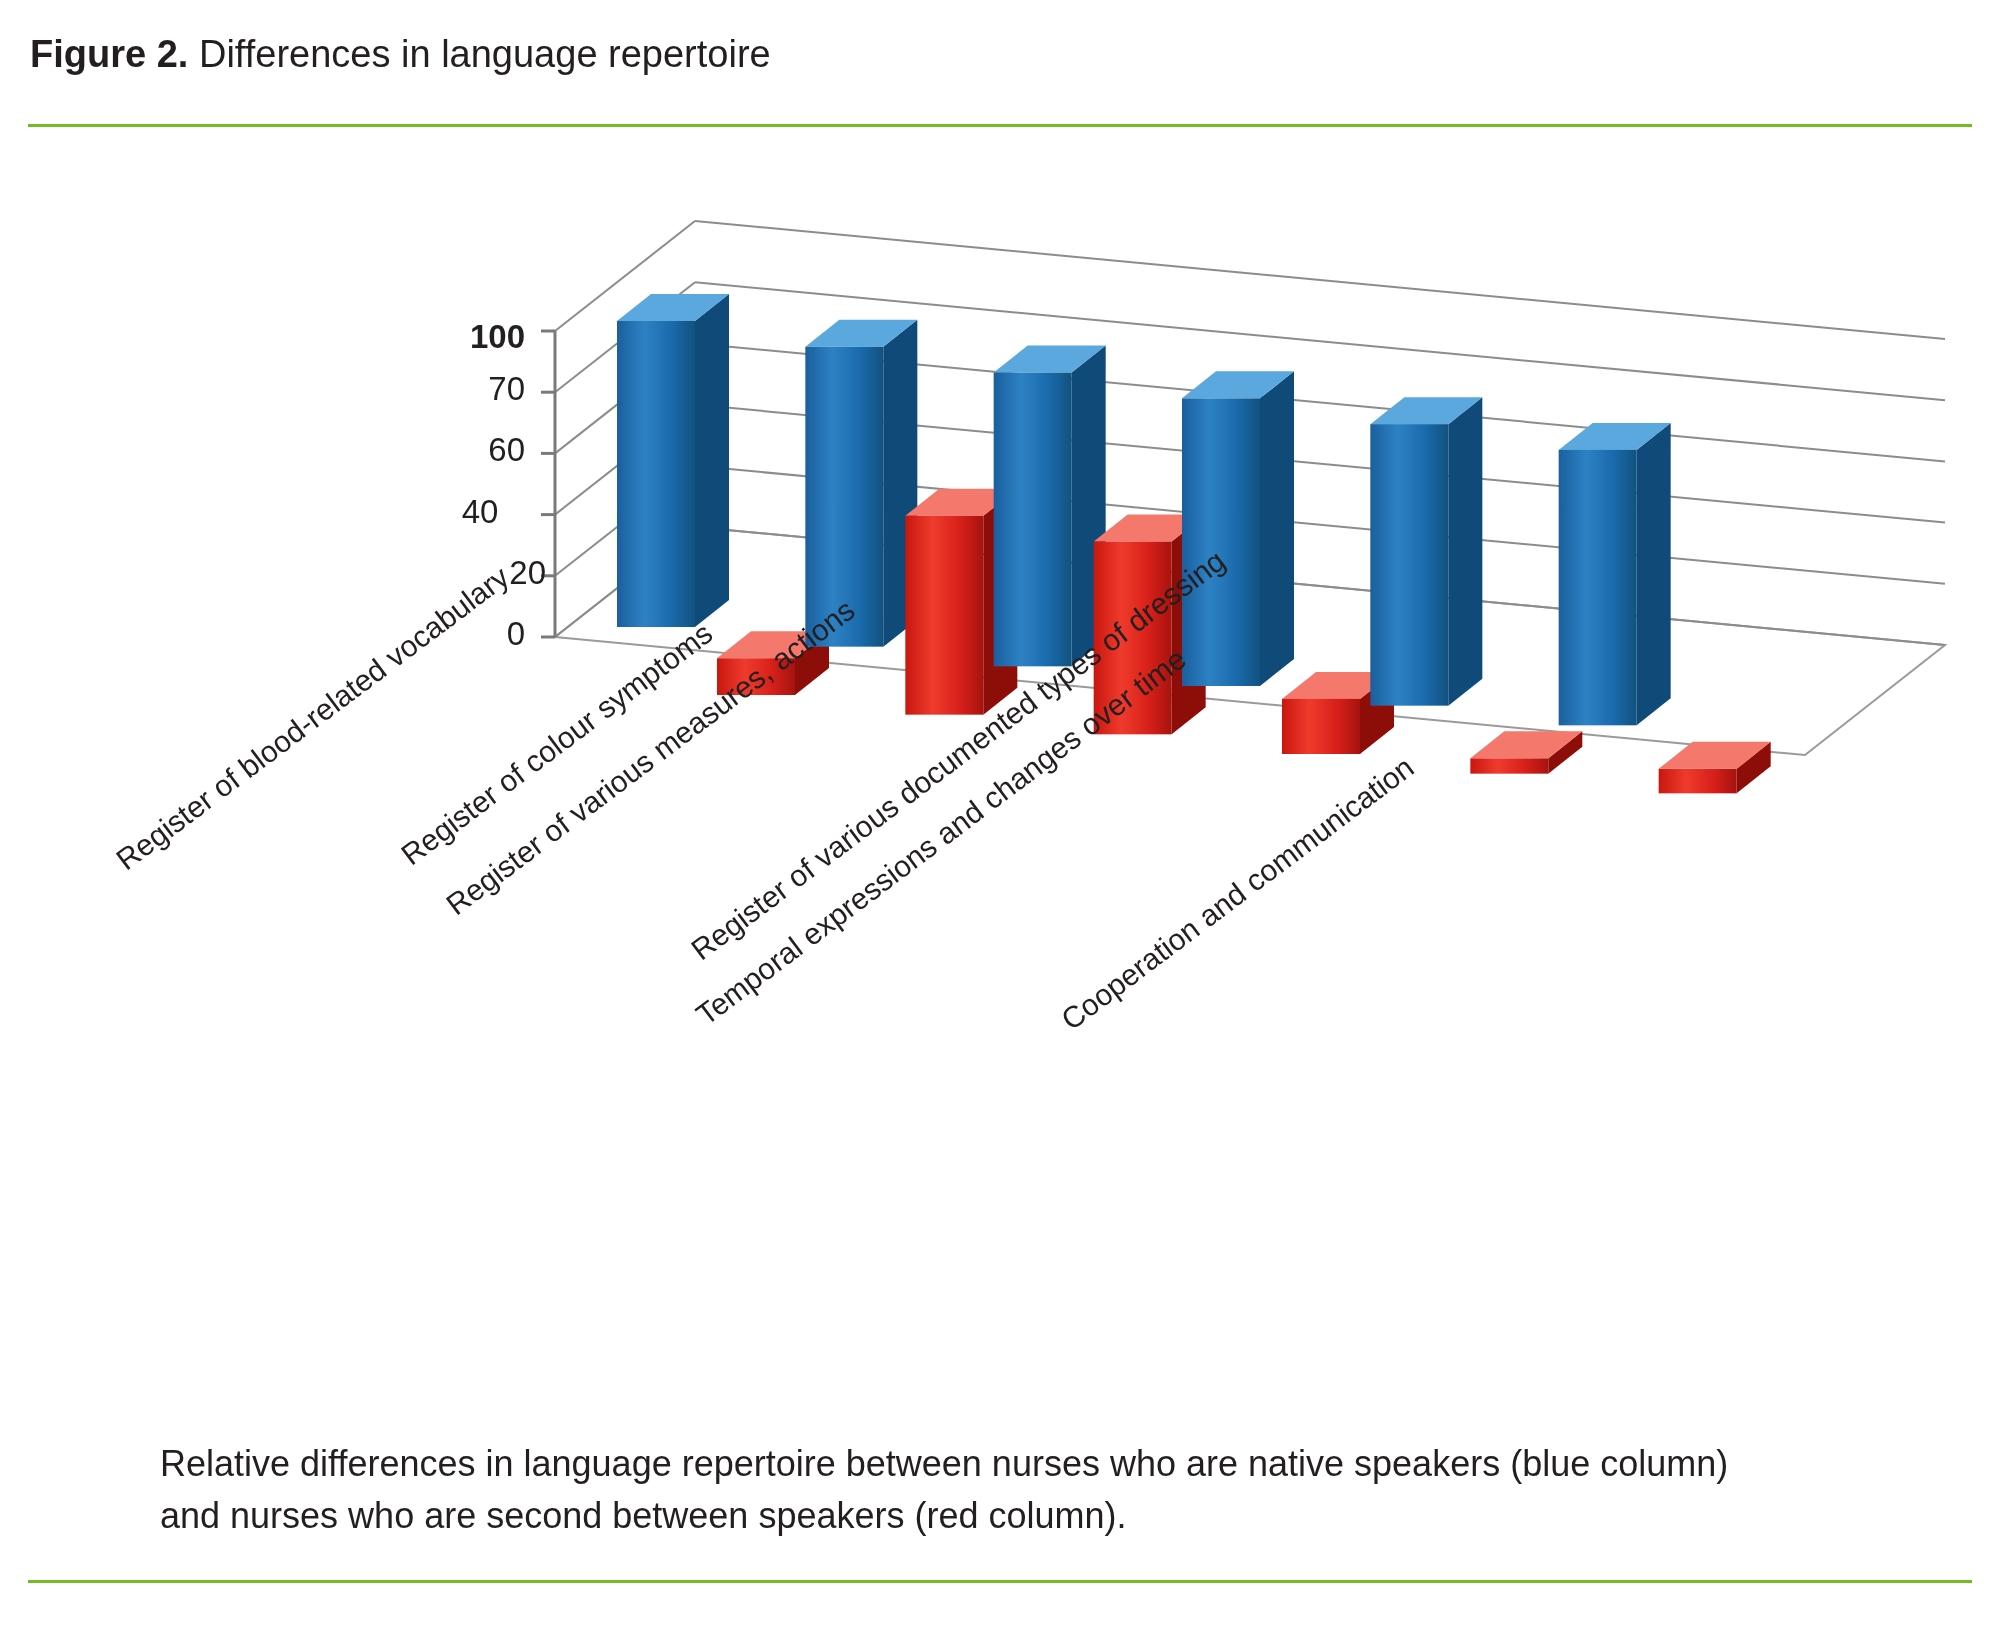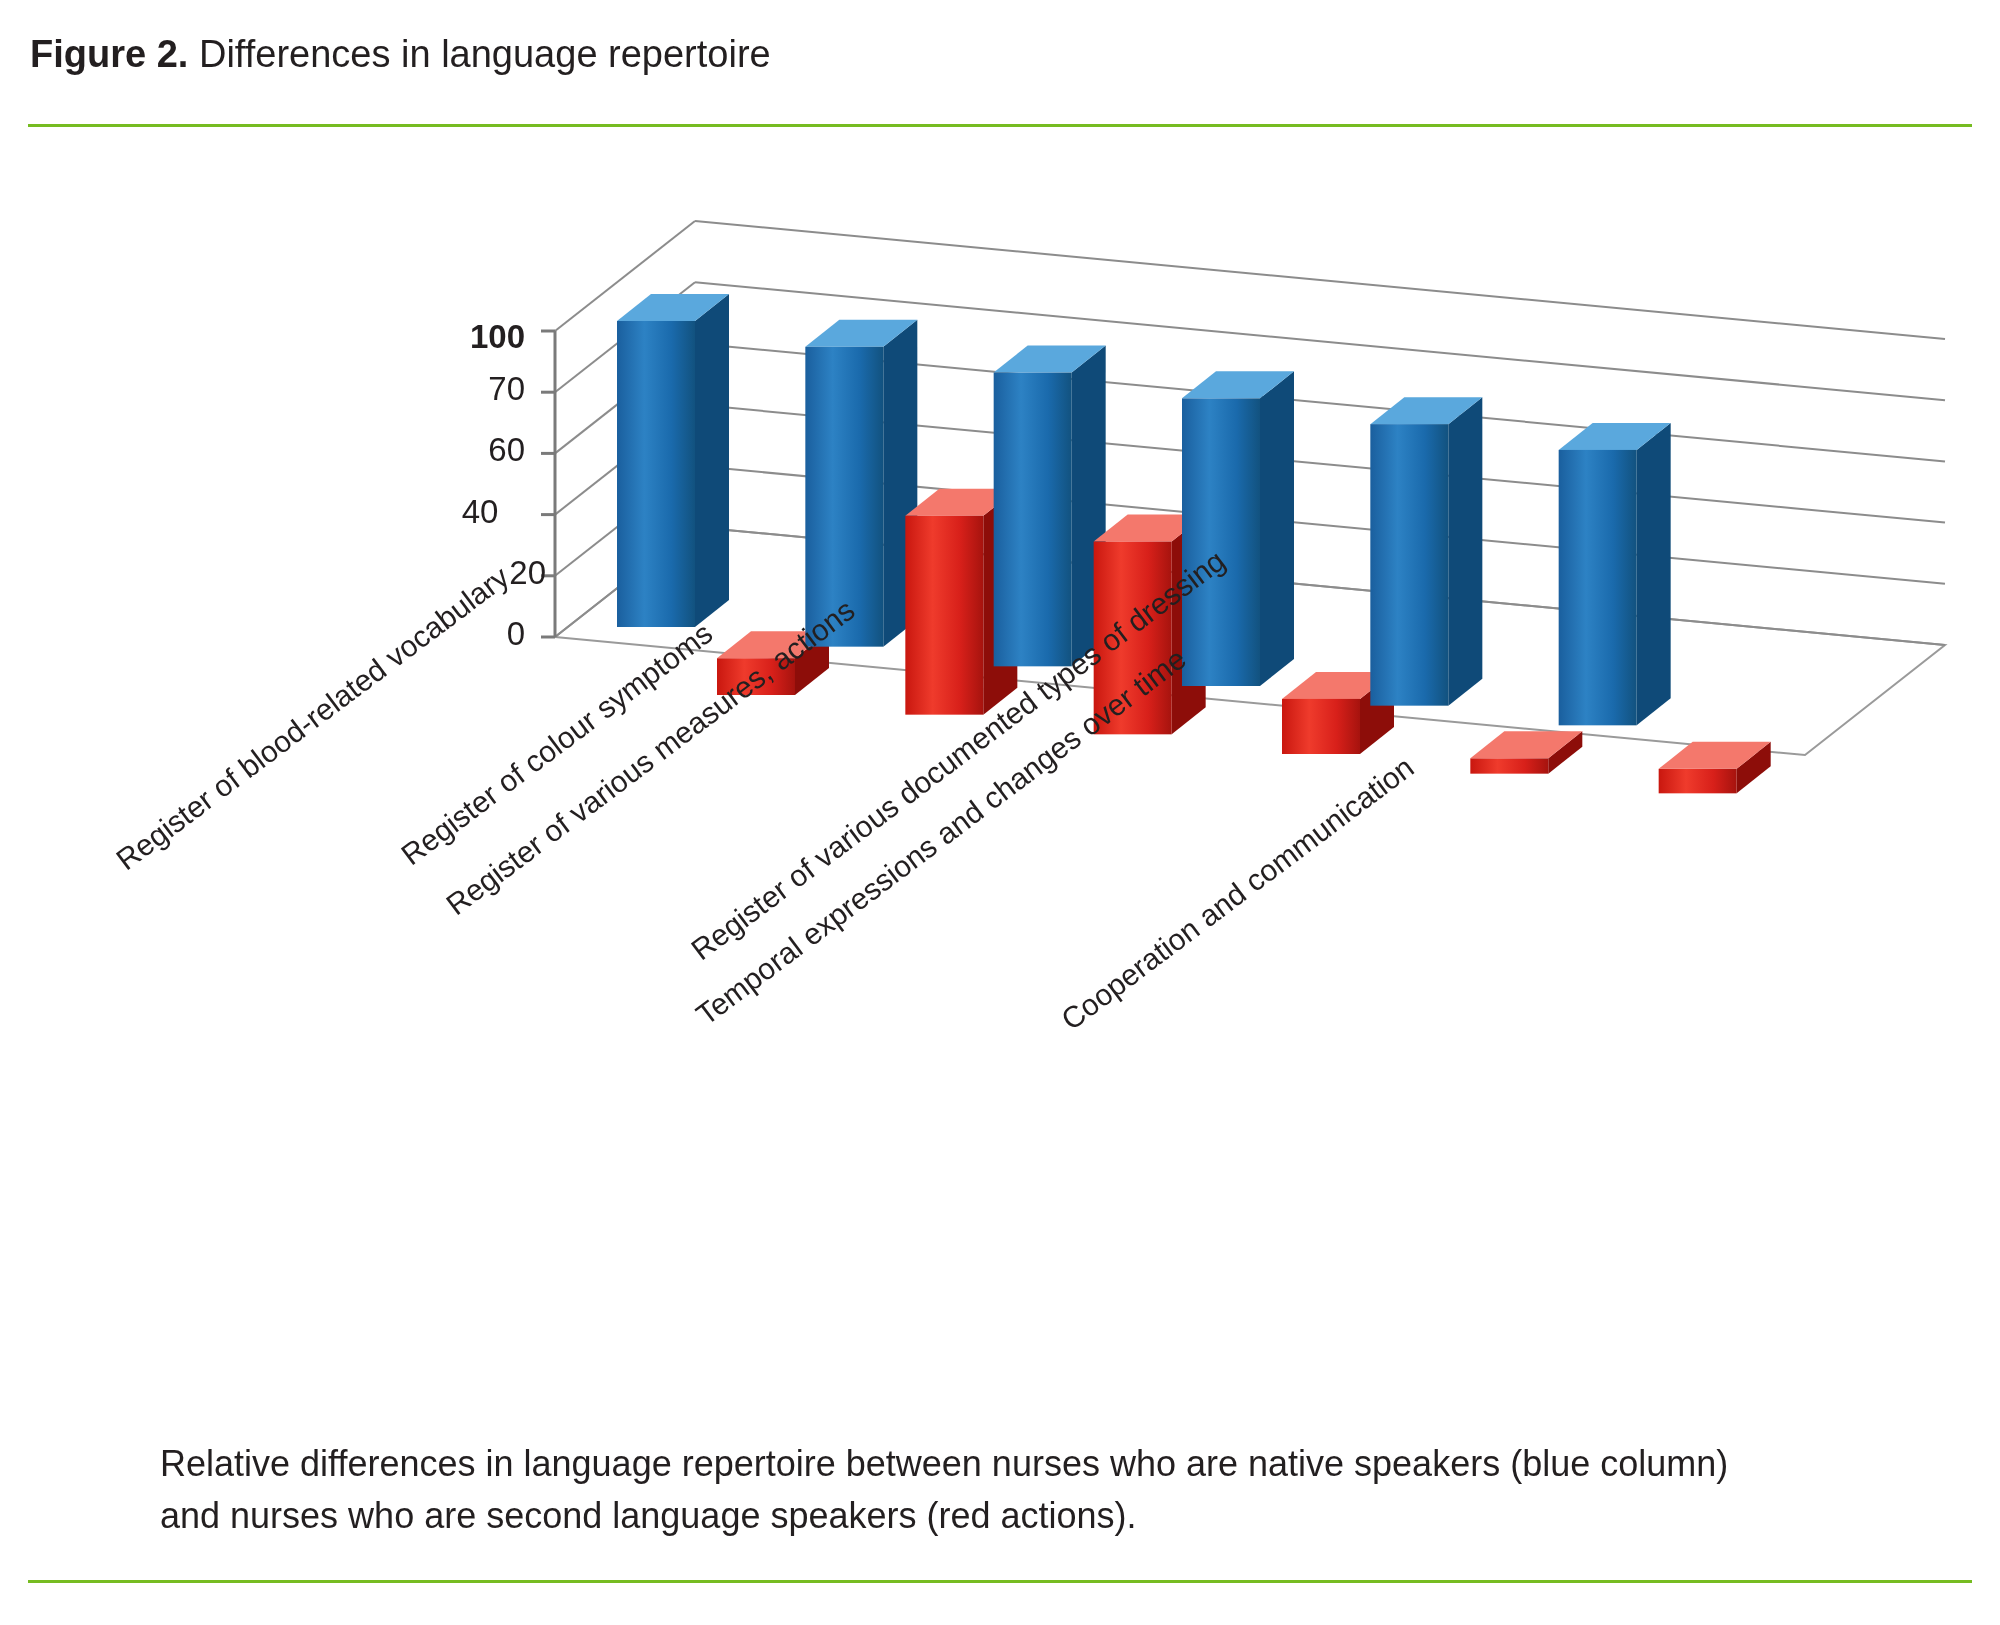--- a/index.html
+++ b/index.html
@@ -223,18 +223,18 @@
       <div class="cat-label" style="left: 110px; top: 700px;">Register of blood-related  vocabulary</div>
       <div class="cat-label" style="left: 395px; top: 695px;">Register of colour symptoms</div>
       <div class="cat-label" style="left: 440px; top: 745px;">Register of various measures, actions</div>
       <div class="cat-label" style="left: 685px; top: 790px;">Register of various documented types of dressing</div>
       <div class="cat-label" style="left: 690px; top: 855px;">Temporal expressions and changes over time</div>
       <div class="cat-label" style="left: 1055px; top: 860px;">Cooperation and communication</div>
     </div>
 
   <div class="caption">
     <p>Relative differences in language repertoire between nurses who are native speakers (blue column)</p>
-    <p>and nurses who are second language speakers (red actions).</p>
+    <p>and nurses who are second between speakers (red column).</p>
   </div>
 
   <div class="rule-bottom"></div>
 
 </div>
 
 </body></html>

